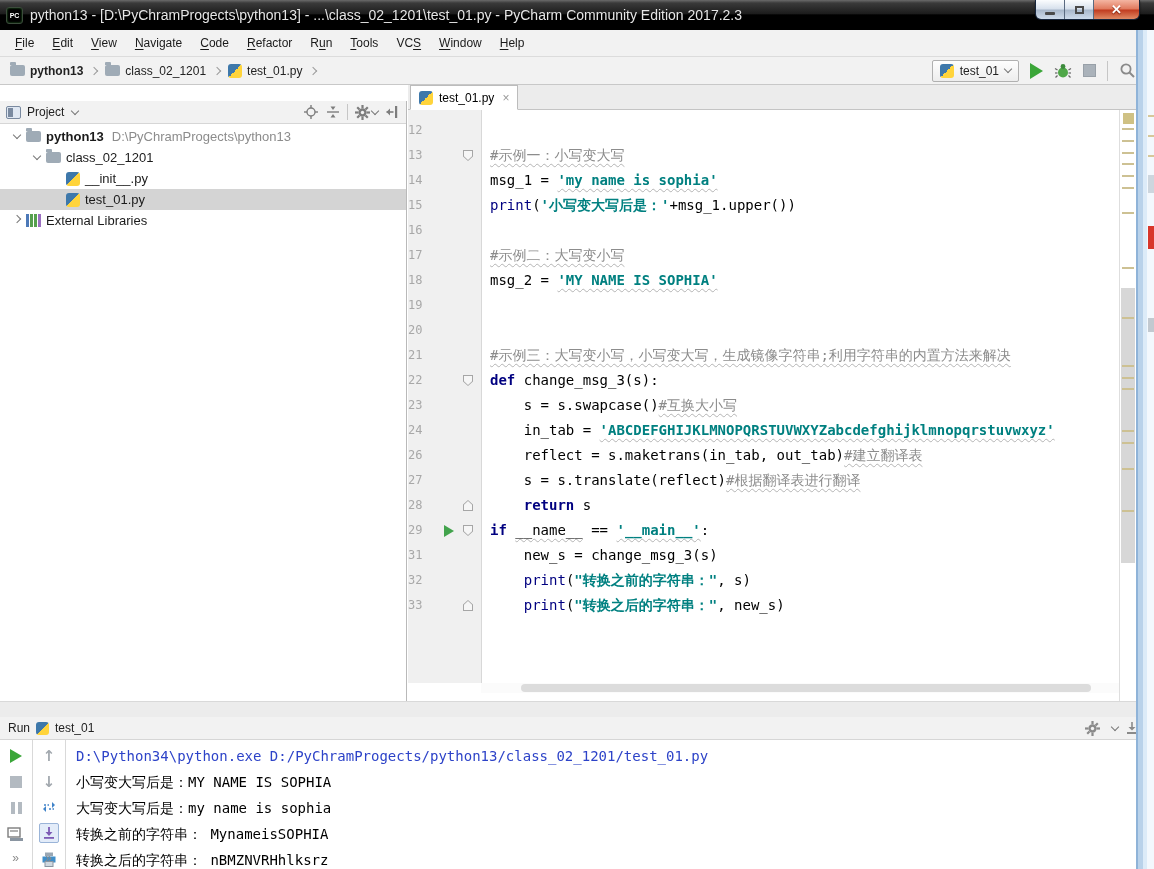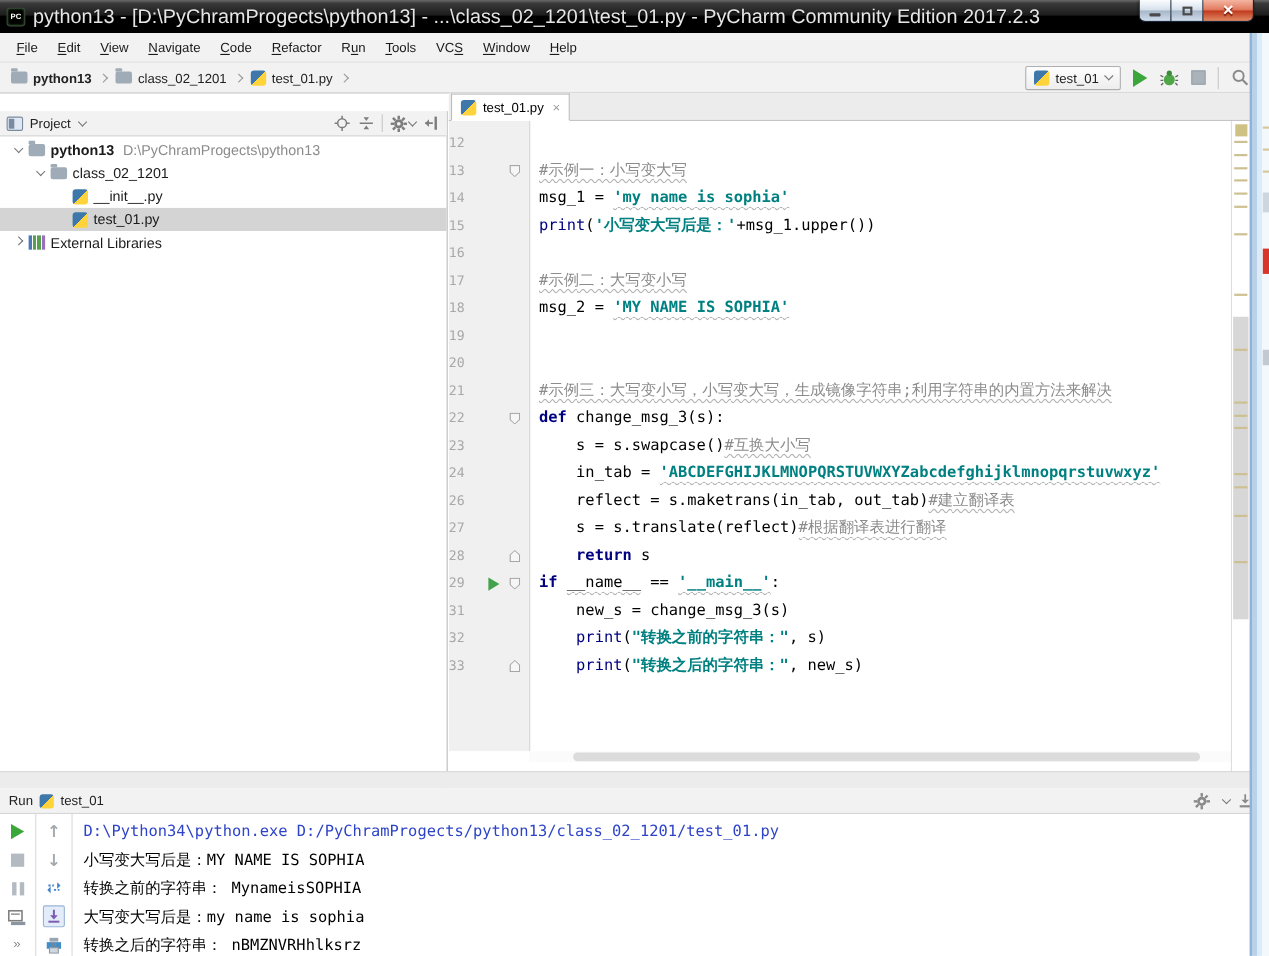--- a/index.html
+++ b/index.html
@@ -6,21 +6,21 @@
   html,body{width:1154px;height:869px;overflow:hidden}
   body{position:relative;font-family:"Liberation Sans",sans-serif;background:#fff;font-size:12px;color:#000}
 
   
   .titlebar{position:absolute;left:0;top:0;width:1154px;height:30px;
     background:linear-gradient(#6b6b6b 0%,#3a3a3a 10%,#1d1d1d 45%,#000 50%,#000 100%);
     display:flex;align-items:center;padding-left:6px;color:#e6e6e6}
   .applogo{width:17px;height:17px;background:#000;border:1px solid #3c4c3c;border-radius:3px;
     color:#fff;font-size:7px;font-weight:bold;display:flex;align-items:center;justify-content:center;
     box-shadow:inset 0 0 2px #2c7a2c;margin-right:7px}
-  .wtitle{font-size:18px;white-space:nowrap;text-shadow:0 1px 1px #000}
+  .wtitle{font-size:14px;white-space:nowrap;text-shadow:0 1px 1px #000}
   .winbtns{position:absolute;top:0;right:14px;display:flex;height:20px;border:1px solid #16253c;border-top:none;
     border-radius:0 0 6px 6px;overflow:hidden;box-shadow:0 1px 2px rgba(0,0,0,.5)}
   .wbtn{width:29px;height:19px;display:flex;align-items:center;justify-content:center;
     background:linear-gradient(#fbfdfe,#d6e0ec 48%,#a7b6c9 52%,#cfdcec);border-right:1px solid #5a6a80;cursor:default}
   .wbtn .minbar{width:10px;height:3px;background:#4a4a4a;margin-top:7px;border-radius:1px}
   .wbtn .maxbox{width:9px;height:8px;border:2px solid #4a4a4a;background:transparent}
   .wbtn.close{width:45px;border-right:none;
     background:linear-gradient(#f4b5a2,#e0785c 48%,#c03a1f 52%,#e08a64);color:#fff;font-weight:bold;font-size:13px;text-shadow:0 1px 1px #7c1d09}
 
   
@@ -602,22 +602,22 @@
           <rect x="4" y="0.5" width="8" height="3.5" fill="#9aa7b3"></rect>
           <rect x="1.5" y="4.5" width="13" height="6" fill="#3f8ec9"></rect>
           <rect x="4" y="9.5" width="8" height="5" fill="#cfd8e0" stroke="#8a95a1" stroke-width="1"></rect>
         </svg>
         </div>
       <div class="morebtn">»</div>
     </div>
     <div class="console" id="console-lines">
         <div class="console-line" style="color: rgb(45, 67, 200);">D:\Python34\python.exe D:/PyChramProgects/python13/class_02_1201/test_01.py</div>
         <div class="console-line" style="color: rgb(0, 0, 0);">小写变大写后是：MY NAME IS SOPHIA</div>
+        <div class="console-line" style="color: rgb(0, 0, 0);">大写变大写后是：my name is sophia</div>
         <div class="console-line" style="color: rgb(0, 0, 0);">转换之前的字符串： MynameisSOPHIA</div>
-        <div class="console-line" style="color: rgb(0, 0, 0);">大写变大写后是：my name is sophia</div>
         <div class="console-line" style="color: rgb(0, 0, 0);">转换之后的字符串： nBMZNVRHhlksrz</div>
       </div>
   </div>
 </div>
 
 <div class="rframe">
   <div class="frag" style="top:85px;height:2px;background:#d6c89a"></div>
   <div class="frag" style="top:105px;height:2px;background:#d6c89a"></div>
   <div class="frag" style="top:125px;height:2px;background:#d6c89a"></div>
   <div class="frag" style="top:145px;height:18px;background:#cdd6de"></div>

